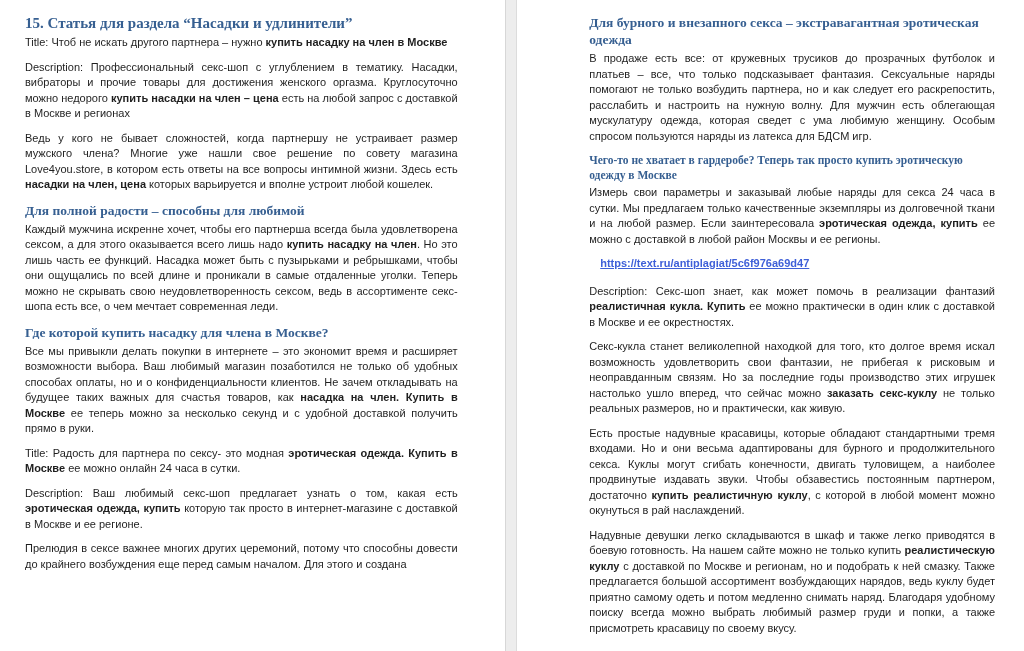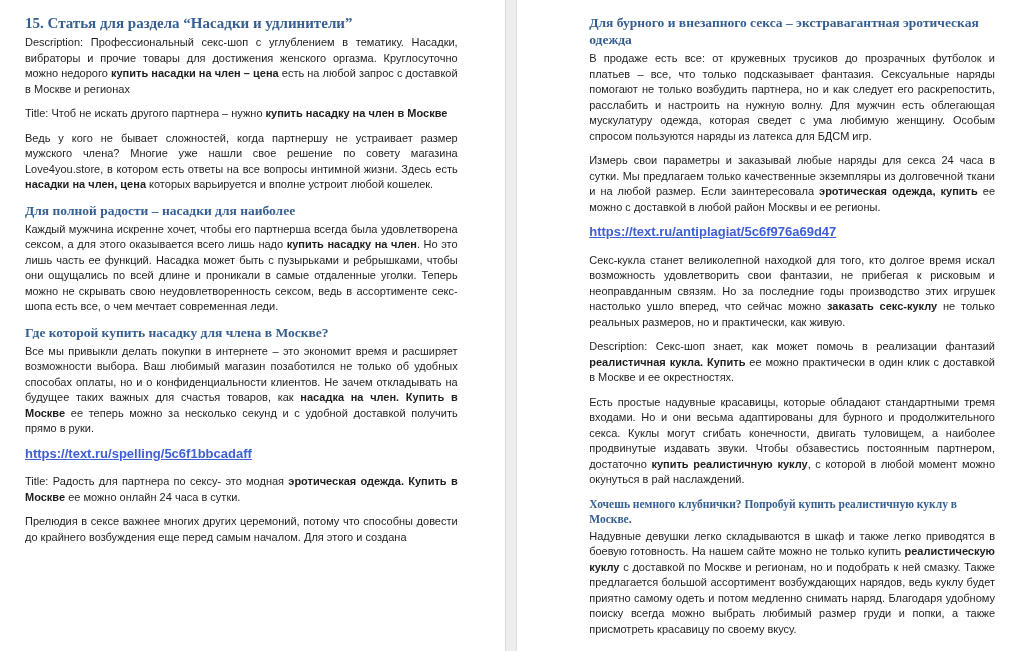--- a/index.html
+++ b/index.html
@@ -44,47 +44,48 @@
     color: #365F91;
     margin: 1px 0 3px 0;
   }
   h2.heading { font-size: 15px;   line-height: 18px; margin-top: 2px; }
   h3.heading { font-size: 13.5px; line-height: 17px; margin-top: 2px; }
   h4.heading { font-size: 11.5px; line-height: 15px; margin-bottom: 2px; }
   .link-para { margin: 3px 0 12px 0; }
   .doc-link {
     color: #3E5FD8;
     font-weight: 700;
-    font-size: 13px;
+    font-size: 11px;
     text-decoration: underline;
     cursor: pointer;
+    margin-left: 11px;
   }
 </style>
 </head>
 <body>
 
 <div class="spread">
   <div class="page page-left">
       <h2 class="heading">15. Статья для раздела “Насадки и удлинители”</h2>
+      <p class="para"><span>Title: Чтоб не искать другого партнера – нужно </span><b>купить насадку на член в Москве</b></p>
       <p class="para"><span>Description: Профессиональный секс-шоп с углублением в тематику. Насадки, вибраторы и прочие товары для достижения женского оргазма. Круглосуточно можно недорого </span><b>купить насадки на член – цена</b><span> есть на любой запрос с доставкой в Москве и регионах</span></p>
-      <p class="para"><span>Title: Чтоб не искать другого партнера – нужно </span><b>купить насадку на член в Москве</b></p>
       <p class="para"><span>Ведь у кого не бывает сложностей, когда партнершу не устраивает размер мужского члена? Многие уже нашли свое решение по совету магазина Love4you.store, в котором есть ответы на все вопросы интимной жизни. Здесь есть </span><b>насадки на член, цена</b><span> которых варьируется и вполне устроит любой кошелек.</span></p>
-      <h3 class="heading">Для полной радости – насадки для наиболее</h3>
+      <h3 class="heading">Для полной радости – способны для любимой</h3>
       <p class="para"><span>Каждый мужчина искренне хочет, чтобы его партнерша всегда была удовлетворена сексом, а для этого оказывается всего лишь надо </span><b>купить насадку на член</b><span>. Но это лишь часть ее функций. Насадка может быть с пузырьками и ребрышками, чтобы они ощущались по всей длине и проникали в самые отдаленные уголки. Теперь можно не скрывать свою неудовлетворенность сексом, ведь в ассортименте секс-шопа есть все, о чем мечтает современная леди.</span></p>
       <h3 class="heading">Где которой купить насадку для члена в Москве?</h3>
       <p class="para"><span>Все мы привыкли делать покупки в интернете – это экономит время и расширяет возможности выбора. Ваш любимый магазин позаботился не только об удобных способах оплаты, но и о конфиденциальности клиентов. Не зачем откладывать на будущее таких важных для счастья товаров, как </span><b>насадка на член. Купить в Москве</b><span> ее теперь можно за несколько секунд и с удобной доставкой получить прямо в руки.</span></p>
-      <p class="para link-para"><a class="doc-link" href="#">https://text.ru/spelling/5c6f1bbcadaff</a></p>
       <p class="para"><span>Title: Радость для партнера по сексу- это модная </span><b>эротическая одежда. Купить в Москве</b><span> ее можно онлайн 24 часа в сутки.</span></p>
+      <p class="para"><span>Description: Ваш любимый секс-шоп предлагает узнать о том, какая есть </span><b>эротическая одежда, купить</b><span> которую так просто в интернет-магазине с доставкой в Москве и ее регионе.</span></p>
       <p class="para"><span>Прелюдия в сексе важнее многих других церемоний, потому что способны довести до крайнего возбуждения еще перед самым началом. Для этого и создана </span></p>
     </div>
   <div class="gutter"></div>
   <div class="page page-right">
       <h3 class="heading">Для бурного и внезапного секса – экстравагантная эротическая одежда</h3>
       <p class="para"><span>В продаже есть все: от кружевных трусиков до прозрачных футболок и платьев – все, что только подсказывает фантазия. Сексуальные наряды помогают не только возбудить партнера, но и как следует его раскрепостить, расслабить и настроить на нужную волну. Для мужчин есть облегающая мускулатуру одежда, которая сведет с ума любимую женщину. Особым спросом пользуются наряды из латекса для БДСМ игр.</span></p>
+      <h4 class="heading">Чего-то не хватает в гардеробе? Теперь так просто купить эротическую одежду в Москве</h4>
       <p class="para"><span>Измерь свои параметры и заказывай любые наряды для секса 24 часа в сутки. Мы предлагаем только качественные экземпляры из долговечной ткани и на любой размер. Если заинтересовала </span><b>эротическая одежда, купить</b><span> ее можно с доставкой в любой район Москвы и ее регионы.</span></p>
       <p class="para link-para"><a class="doc-link" href="#">https://text.ru/antiplagiat/5c6f976a69d47</a></p>
+      <p class="para"><span>Description: Секс-шоп знает, как может помочь в реализации фантазий </span><b>реалистичная кукла. Купить</b><span> ее можно практически в один клик с доставкой в Москве и ее окрестностях.</span></p>
       <p class="para"><span>Секс-кукла станет великолепной находкой для того, кто долгое время искал возможность удовлетворить свои фантазии, не прибегая к рисковым и неоправданным связям. Но за последние годы производство этих игрушек настолько ушло вперед, что сейчас можно </span><b>заказать секс-куклу</b><span> не только реальных размеров, но и практически, как живую.</span></p>
-      <p class="para"><span>Description: Секс-шоп знает, как может помочь в реализации фантазий </span><b>реалистичная кукла. Купить</b><span> ее можно практически в один клик с доставкой в Москве и ее окрестностях.</span></p>
       <p class="para"><span>Есть простые надувные красавицы, которые обладают стандартными тремя входами. Но и они весьма адаптированы для бурного и продолжительного секса. Куклы могут сгибать конечности, двигать туловищем, а наиболее продвинутые издавать звуки. Чтобы обзавестись постоянным партнером, достаточно </span><b>купить реалистичную куклу</b><span>, с которой в любой момент можно окунуться в рай наслаждений.</span></p>
-      <h4 class="heading">Хочешь немного клубнички? Попробуй купить реалистичную куклу в Москве.</h4>
       <p class="para"><span>Надувные девушки легко складываются в шкаф и также легко приводятся в боевую готовность. На нашем сайте можно не только купить </span><b>реалистическую куклу</b><span> с доставкой по Москве и регионам, но и подобрать к ней смазку. Также предлагается большой ассортимент возбуждающих нарядов, ведь куклу будет приятно самому одеть и потом медленно снимать наряд. Благодаря удобному поиску всегда можно выбрать любимый размер груди и попки, а также присмотреть красавицу по своему вкусу.</span></p>
     </div>
 </div>
 
 </body></html>

